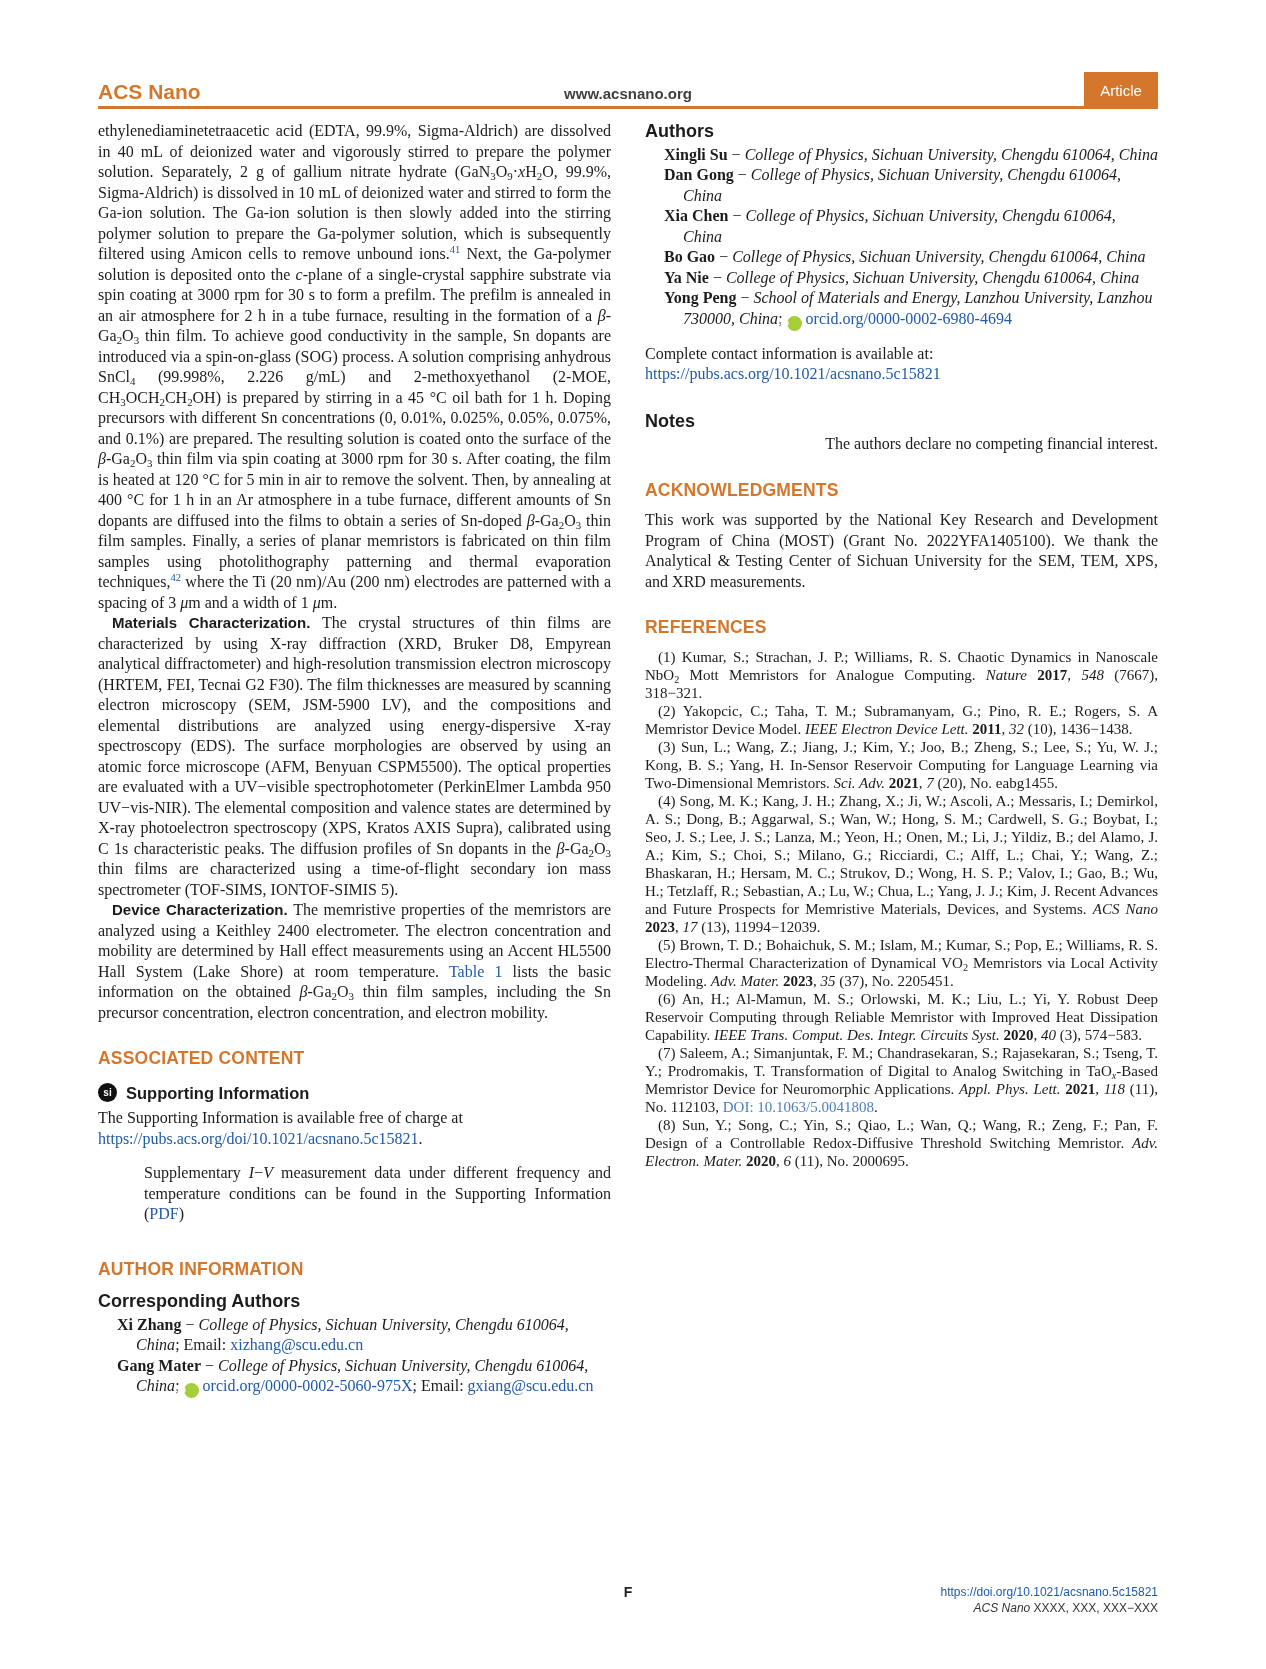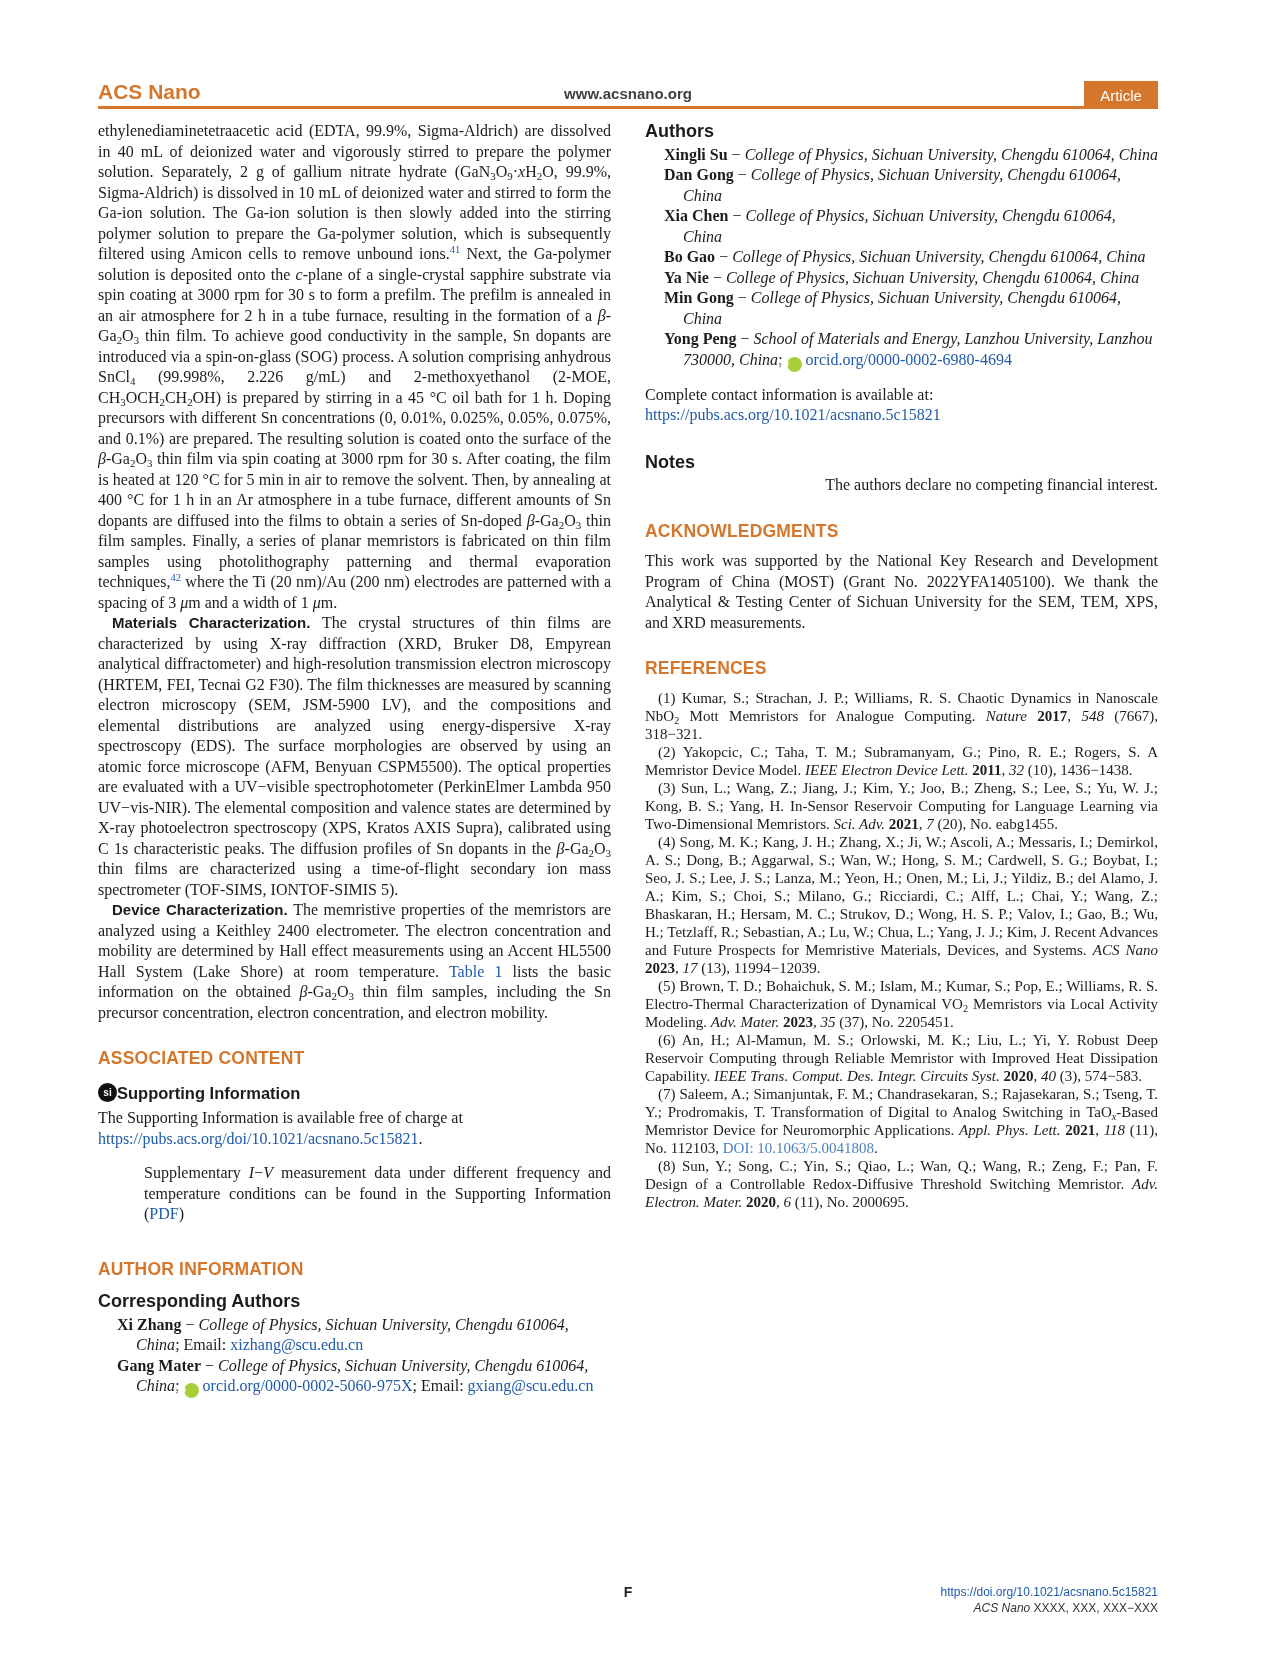--- a/index.html
+++ b/index.html
@@ -22,21 +22,21 @@
   .masthead{position:relative;height:30px;border-bottom:3px solid var(--accent);}
   .journal-title{
     position:absolute;left:0;bottom:2px;
     font-family:"Liberation Sans",sans-serif;font-weight:700;font-size:21px;color:var(--accent);
   }
   .site-url{
     position:absolute;left:50%;transform:translateX(-50%);bottom:4px;
     font-family:"Liberation Sans",sans-serif;font-weight:700;font-size:15px;color:#3f3f3f;
   }
   .article-badge{
-    position:absolute;right:0;bottom:-3px;height:28px;min-width:74px;
+    position:absolute;right:0;bottom:-3px;height:37px;min-width:74px;
     background:var(--accent);color:#fff;
     font-family:"Liberation Sans",sans-serif;font-size:15px;
     display:flex;align-items:center;justify-content:center;padding:0 13px;
   }
 
   
   .columns{display:flex;gap:34px;margin-top:12px;}
   .col{width:513px;font-size:16px;line-height:20.5px;text-align:justify;}
   p{margin:0;}
   .indent{text-indent:14px;}
@@ -59,21 +59,21 @@
 
   
   .section-heading{
     font-family:"Liberation Sans",sans-serif;font-weight:700;font-size:17.5px;
     color:var(--accent);text-align:left;margin:25px 0 10px;letter-spacing:0.2px;
   }
   .sub-heading{
     font-family:"Liberation Sans",sans-serif;font-weight:700;font-size:18px;
     color:var(--ink);text-align:left;margin:12px 0 3px;
   }
-  .si-row{display:flex;align-items:center;margin:14px 0 5px;}
+  .si-row{display:flex;align-items:center;gap:9px;margin:14px 0 5px;}
   .si-badge{
     width:19px;height:19px;border-radius:50%;background:#101010;color:#fff;
     font-family:"Liberation Sans",sans-serif;font-weight:700;font-size:10px;
     display:flex;align-items:center;justify-content:center;flex:0 0 19px;
   }
   .si-title{font-family:"Liberation Sans",sans-serif;font-weight:700;font-size:16.5px;}
 
   .supp-block{margin:14px 0 0 46px;text-align:justify;}
 
   
@@ -135,21 +135,20 @@
     </div>
 
     <div class="col">
       <div class="sub-heading" style="margin-top:0">Authors</div>
       <div class="entries">
           <div class="entry"><span class="s-b">Xingli Su</span><span> − </span><span class="s-i">College of Physics, Sichuan University, Chengdu 610064, China</span></div>
           <div class="entry"><span class="s-b">Dan Gong</span><span> − </span><span class="s-i">College of Physics, Sichuan University, Chengdu 610064, China</span></div>
           <div class="entry"><span class="s-b">Xia Chen</span><span> − </span><span class="s-i">College of Physics, Sichuan University, Chengdu 610064, China</span></div>
           <div class="entry"><span class="s-b">Bo Gao</span><span> − </span><span class="s-i">College of Physics, Sichuan University, Chengdu 610064, China</span></div>
           <div class="entry"><span class="s-b">Ya Nie</span><span> − </span><span class="s-i">College of Physics, Sichuan University, Chengdu 610064, China</span></div>
-          <div class="entry"><span class="s-b">Min Gong</span><span> − </span><span class="s-i">College of Physics, Sichuan University, Chengdu 610064, China</span></div>
           <div class="entry"><span class="s-b">Yong Peng</span><span> − </span><span class="s-i">School of Materials and Energy, Lanzhou University, Lanzhou 730000, China</span><span>; </span><span class="s-orcid">iD</span><span> </span><span class="s-l">orcid.org/0000-0002-6980-4694</span></div>
         </div>
 
       <p class="contact-para"><span>Complete contact information is available at:</span><br><span class="s-l">https://pubs.acs.org/10.1021/acsnano.5c15821</span></p>
 
       <div class="sub-heading" style="margin-top:26px">Notes</div>
       <p class="notes-para">The authors declare no competing financial interest.</p>
 
       <div class="section-heading">ACKNOWLEDGMENTS</div>
       <p class="ack-para">This work was supported by the National Key Research and Development Program of China (MOST) (Grant No. 2022YFA1405100). We thank the Analytical &amp; Testing Center of Sichuan University for the SEM, TEM, XPS, and XRD measurements.</p>

